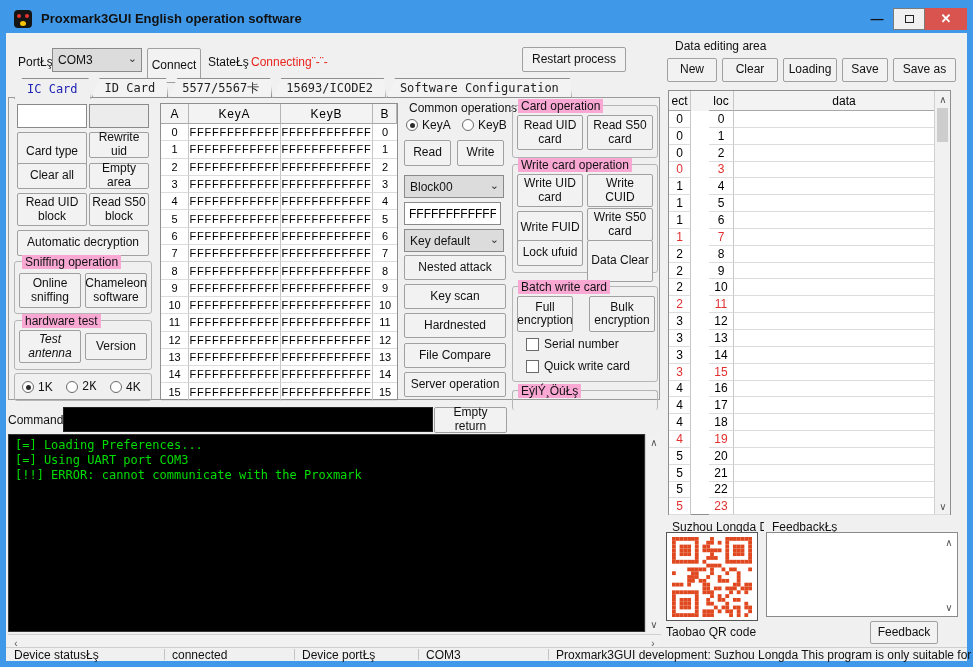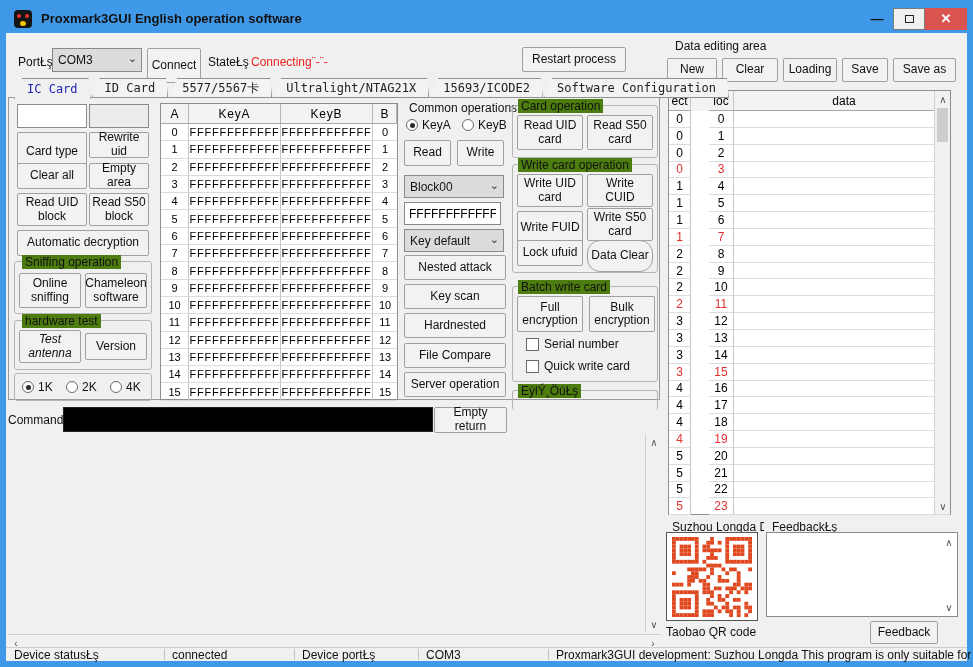--- a/index.html
+++ b/index.html
@@ -18,21 +18,21 @@
   .wc.max{background:#f0f0f0;border:1px solid #7b7b7b;}
   .wc.max .sq{width:9px;height:8px;border:1.5px solid #222;}
   .wc.close{background:#d9534f;width:42px;color:#fff;font-weight:bold;}
   #client{position:absolute;left:6px;top:33px;width:961px;height:628px;background:#f0f0f0;}
   .lbl{position:absolute;font-size:12px;color:#111;white-space:nowrap;}
   .btn{position:absolute;background:#f2f2f2;border:1px solid #a0a0a0;border-radius:2px;font-size:12px;color:#111;display:flex;align-items:center;justify-content:center;text-align:center;line-height:1.15;padding:1px 2px;}
   .combo{position:absolute;background:#dcdcdc;border:1px solid #8a8a8a;font-size:12px;display:flex;align-items:center;padding-left:5px;color:#111;}
   .combo .chev{position:absolute;right:4px;top:50%;transform:translateY(-58%);font-size:11px;color:#333;}
   .tinput{position:absolute;background:#fff;border:1px solid #8a8a8a;font-size:12px;padding:0 4px;font-family:"Liberation Sans",sans-serif;}
   .groupbox{position:absolute;border:1px solid #b5b5b5;border-radius:3px;}
-  .glabel{position:absolute;font-size:12px;background:#4d7c0f;padding:0 3px;white-space:nowrap;color:#111;}
+  .glabel{position:absolute;font-size:12px;background:#f9a8d4;padding:0 3px;white-space:nowrap;color:#111;}
   .radio{position:absolute;display:flex;align-items:center;gap:4px;font-size:12px;color:#111;}
   .radio .dot{width:12px;height:12px;border:1px solid #6a6a6a;border-radius:50%;background:#fff;position:relative;flex:none;}
   .radio.sel .dot::after{content:"";position:absolute;inset:2.5px;background:#2b2b2b;border-radius:50%;}
   .cb{position:absolute;display:flex;align-items:center;gap:5px;font-size:12px;color:#111;}
   .cb .box{width:13px;height:13px;border:1px solid #6a6a6a;background:#fff;flex:none;}
   #tabs{position:absolute;left:8px;top:45px;height:20px;display:flex;gap:1px;z-index:3;}
   .tab{height:20px;padding:0 13px;display:flex;align-items:center;font-family:"DejaVu Sans Mono","Liberation Mono",monospace;font-size:12px;background:#f3f3f3;box-shadow:inset 0 0 0 1px #8f8f8f;clip-path:polygon(8px 0,calc(100% - 2px) 0,100% 100%,0 100%);color:#222;}
   .tab.active{background:#f0f0f0;color:#1f24b4;height:21px;box-shadow:inset 0 1px 0 #8f8f8f,inset 1px 0 0 #8f8f8f,inset -1px 0 0 #8f8f8f;}
   #tabpanel{position:absolute;left:2px;top:64px;width:652px;height:303px;border:1px solid #9a9a9a;background:#f0f0f0;}
   
@@ -97,21 +97,20 @@
     </div>
     <div class="btn" style="left:141px;top:15px;width:54px;height:35px;">Connect</div>
     <div class="lbl" style="left:202px;top:22px;">StateŁş</div>
     <div class="lbl redtext" style="left:245px;top:22px;">Connecting¨-¨-</div>
     <div class="btn" style="left:516px;top:14px;width:104px;height:25px;">Restart process</div>
 
     <div id="tabs">
         <div class="tab active">IC Card</div>
         <div class="tab">ID Card</div>
         <div class="tab">5577/5567卡</div>
-        <div class="tab">Ultralight/NTAG21X</div>
         <div class="tab">15693/ICODE2</div>
         <div class="tab">Software Configuration</div>
       </div>
     <div id="tabpanel"></div>
 
     <input class="tinput" style="left: 11px; top: 71px; width: 70px; height: 24px;" value="">
     <input class="tinput" style="left: 83px; top: 71px; width: 60px; height: 24px; background: rgb(236, 236, 236);" value="">
 
     <div class="btn" style="left:11px;top:99px;width:70px;height:40px;">Card type</div>
     <div class="btn" style="left:83px;top:99px;width:60px;height:26px;">Rewrite uid</div>
@@ -130,21 +129,21 @@
     <div class="glabel" style="left:16px;top:281px;">hardware test</div>
     <div class="btn twoLine" style="left:13px;top:297px;width:62px;height:33px;font-style:italic;">Test antenna</div>
     <div class="btn" style="left:79px;top:300px;width:62px;height:27px;">Version</div>
 
     <div class="groupbox" style="left:8px;top:340px;width:138px;height:28px;"></div>
     <div id="sizeRadios">
         <div class="radio sel" style="left: 16px; top: 347px;">
           <span class="dot"></span>
           <span>1K</span>
         </div>
-        <div class="radio" style="left: 60px; top: 347px;">
+        <div class="radio" style="left: 60px; top: 347px; font-family: Liberation Mono, monospace;">
           <span class="dot"></span>
           <span>2K</span>
         </div>
         <div class="radio" style="left: 104px; top: 347px;">
           <span class="dot"></span>
           <span>4K</span>
         </div>
       </div>
 
     <div id="ktable">
@@ -283,42 +282,47 @@
     <div class="btn twoLine" style="left:511px;top:82px;width:66px;height:35px;">Read UID card</div>
     <div class="btn twoLine" style="left:581px;top:82px;width:66px;height:35px;">Read S50 card</div>
 
     <div class="groupbox" style="left:506px;top:131px;width:146px;height:109px;"></div>
     <div class="glabel" style="left:512px;top:125px;">Write card operation</div>
     <div class="btn twoLine" style="left:511px;top:141px;width:66px;height:33px;">Write UID card</div>
     <div class="btn twoLine" style="left:581px;top:141px;width:66px;height:33px;">Write CUID</div>
     <div class="btn twoLine" style="left:511px;top:178px;width:66px;height:33px;">Write FUID</div>
     <div class="btn twoLine" style="left:581px;top:175px;width:66px;height:33px;">Write S50 card</div>
     <div class="btn" style="left:511px;top:207px;width:66px;height:26px;">Lock ufuid</div>
-    <div class="btn" style="left:581px;top:207px;width:66px;height:32px;border-radius:13px;">Data Clear</div>
+    <div class="btn" style="left:581px;top:207px;width:66px;height:42px;">Data Clear</div>
 
     <div class="groupbox" style="left:506px;top:253px;width:146px;height:96px;"></div>
     <div class="glabel" style="left:512px;top:247px;">Batch write card</div>
-    <div class="btn twoLine" style="left:511px;top:263px;width:66px;height:36px;">Full encryption</div>
+    <div class="btn twoLine" style="left:511px;top:263px;width:56px;height:36px;">Full encryption</div>
     <div class="btn twoLine" style="left:583px;top:263px;width:66px;height:36px;">Bulk encryption</div>
     <div class="cb" style="left:520px;top:304px;">
         <span class="box"></span>
         <span>Serial number</span>
       </div>
     <div class="cb" style="left:520px;top:326px;">
         <span class="box"></span>
         <span>Quick write card</span>
       </div>
 
     <div class="groupbox" style="left:506px;top:357px;width:146px;height:20px;border-bottom:none;"></div>
     <div class="glabel" style="left:512px;top:351px;">EýlÝ¸ÖúŁş</div>
 
     <div class="lbl" style="left:2px;top:380px;">CommandŁş</div>
     <div id="cmdinput"></div>
     <div class="btn" style="left:428px;top:374px;width:73px;height:26px;">Empty return</div>
 
+    <div id="console">
+        <div>[=] Loading Preferences...</div>
+        <div>[=] Using UART port COM3</div>
+        <div>[!!] ERROR: cannot communicate with the Proxmark</div>
+      </div>
     <div class="vscroll" style="left:639px;top:401px;height:198px;">
       <div class="sarrow" style="top:0;left:0;">∧</div>
       <div class="sarrow" style="bottom:0;left:0;">∨</div>
     </div>
     <div class="hscroll" style="left:2px;top:601px;width:653px;">
       <div class="sarrow" style="left:0;top:0;">‹</div>
       <div class="sarrow" style="right:0;top:0;">›</div>
     </div>
 
     <div class="glabel" style="left:666px;top:6px;background:transparent;">Data editing area</div>

